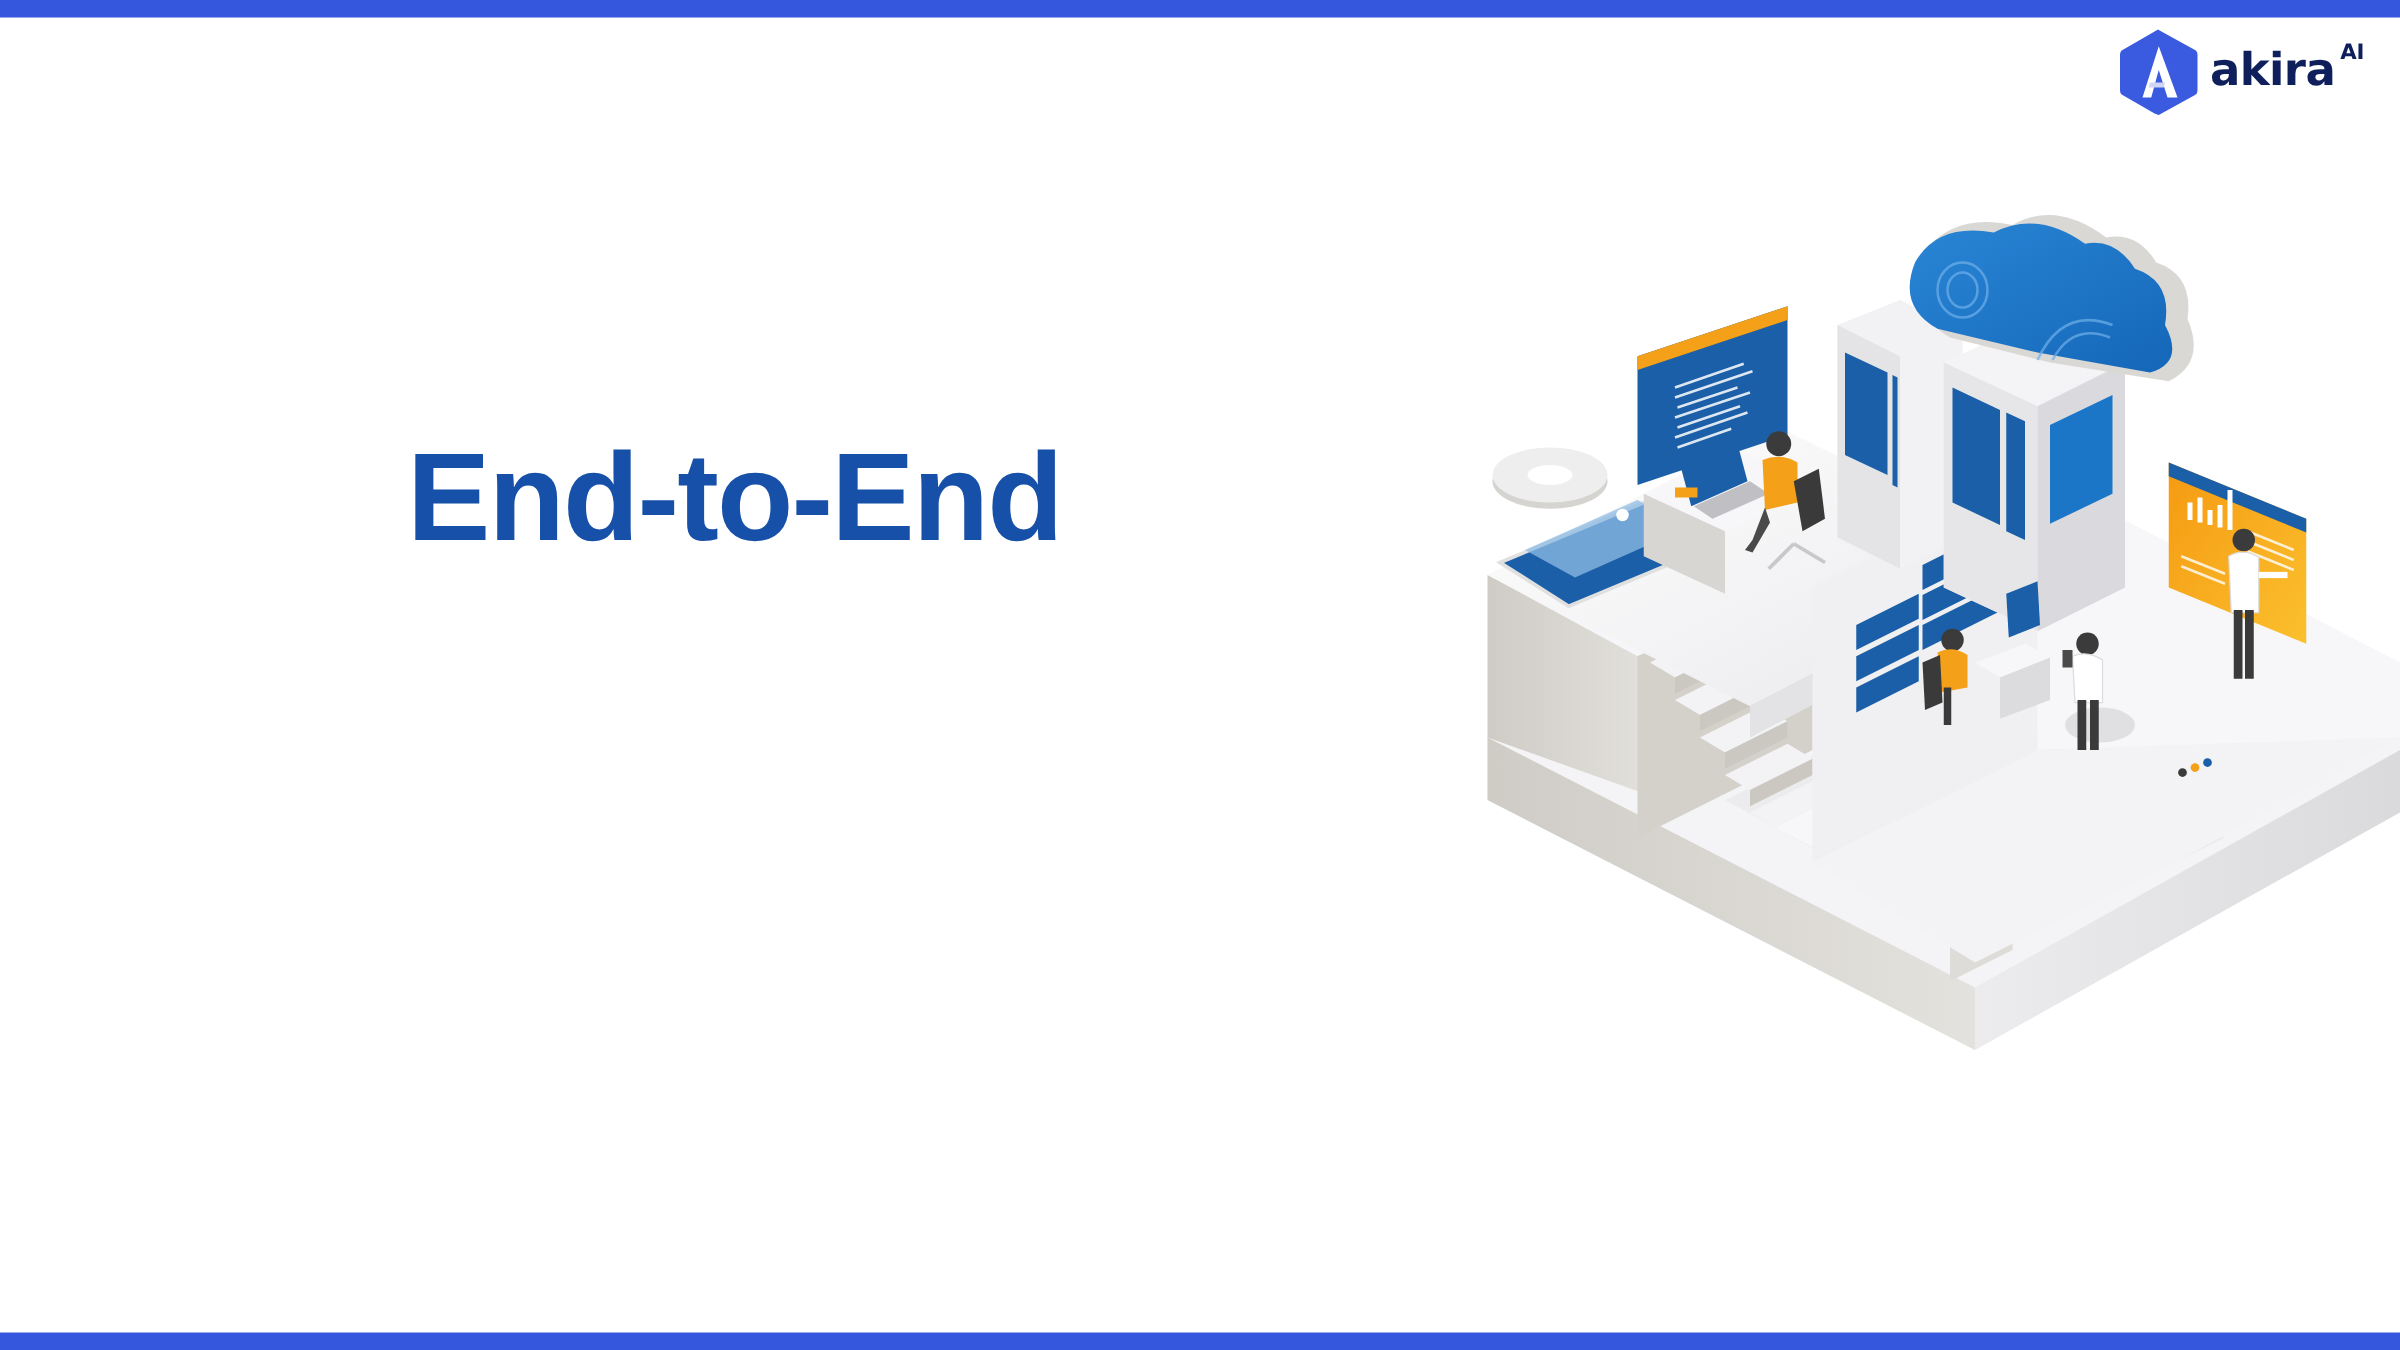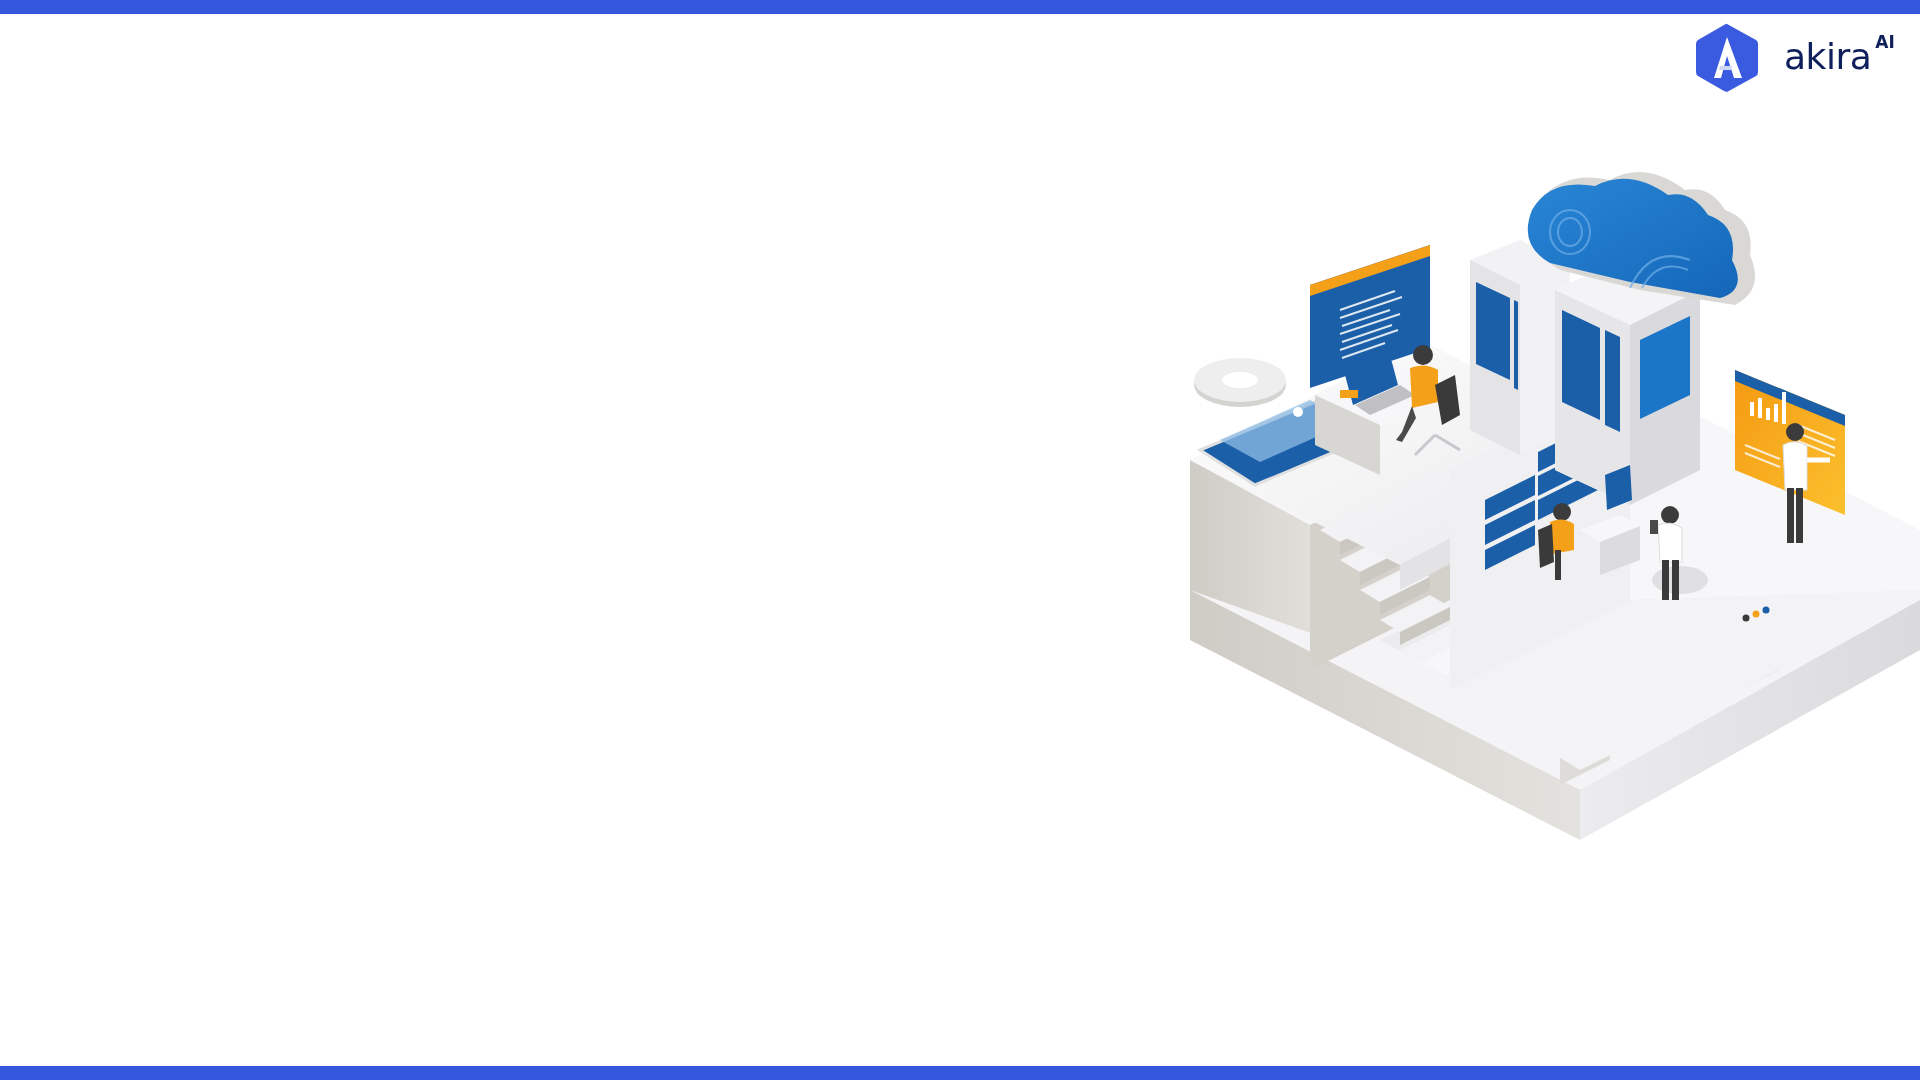--- a/index.html
+++ b/index.html
@@ -12,21 +12,21 @@
     position: absolute; left: 0; width: 1920px; height: 14px;
   }
   .bar-top { top: 0; }
   .bar-bottom { top: 1066px; }
   .logo {
     position: absolute; left: 1694px; top: 22px; height: 72px;
     display: flex; align-items: center;
   }
   .logo-hex { width: 66px; height: 72px; display: block; }
   .logo-word {
-    margin-left: 24px; font-family: "DejaVu Sans", sans-serif; font-weight: normal;
+    margin-left: 8px; font-family: "DejaVu Sans", sans-serif; font-weight: bold;
     font-size: 36px; letter-spacing: -0.5px; position: relative; top: -2px;
   }
   .logo-sup {
     font-family: "DejaVu Sans", sans-serif; font-weight: bold; font-size: 17px;
     position: relative; top: -16px; margin-left: 4px;
   }
   .title {
     position: absolute; left: 0; top: 328px; width: 1175px;
     text-align: center; margin: 0;
     font-family: "Liberation Sans", sans-serif; font-weight: bold;
@@ -47,20 +47,21 @@
   <svg class="logo-hex" viewBox="0 0 66 72">
     <path d="M33 2 L62 18 Q64 19 64 22 L64 50 Q64 53 62 54 L33 70 Q33 70 30 69 L4 54 Q2 53 2 50 L2 22 Q2 19 4 18 L30 3 Q33 1 33 2 Z" fill="#3A5BE0"></path>
     <path d="M33 15 L20 56 L27 56 L33 34 L40 56 L48 56 Z" fill="#ffffff"></path>
     <path d="M26 44 L38 44 L37 48 L25 48 Z" fill="#cfd6f5"></path>
   </svg>
   <span class="logo-word" style="color:#0E1F5B">akira</span>
   <span class="logo-sup" style="color:#0E1F5B">AI</span>
 </div>
 
 <h1 class="title" style="color:#1750A8">
+  <span>End-to-End</span>
 </h1>
 
 <div class="illustration">
   <svg viewBox="0 0 740 760">
     <defs>
       <linearGradient id="floorG" x1="0" y1="0" x2="1" y2="1">
         <stop offset="0" stop-color="#ffffff"></stop>
           <stop offset="1" stop-color="#e9e9ec"></stop>
       </linearGradient>
       <linearGradient id="sideL" x1="0" y1="0" x2="1" y2="0">

